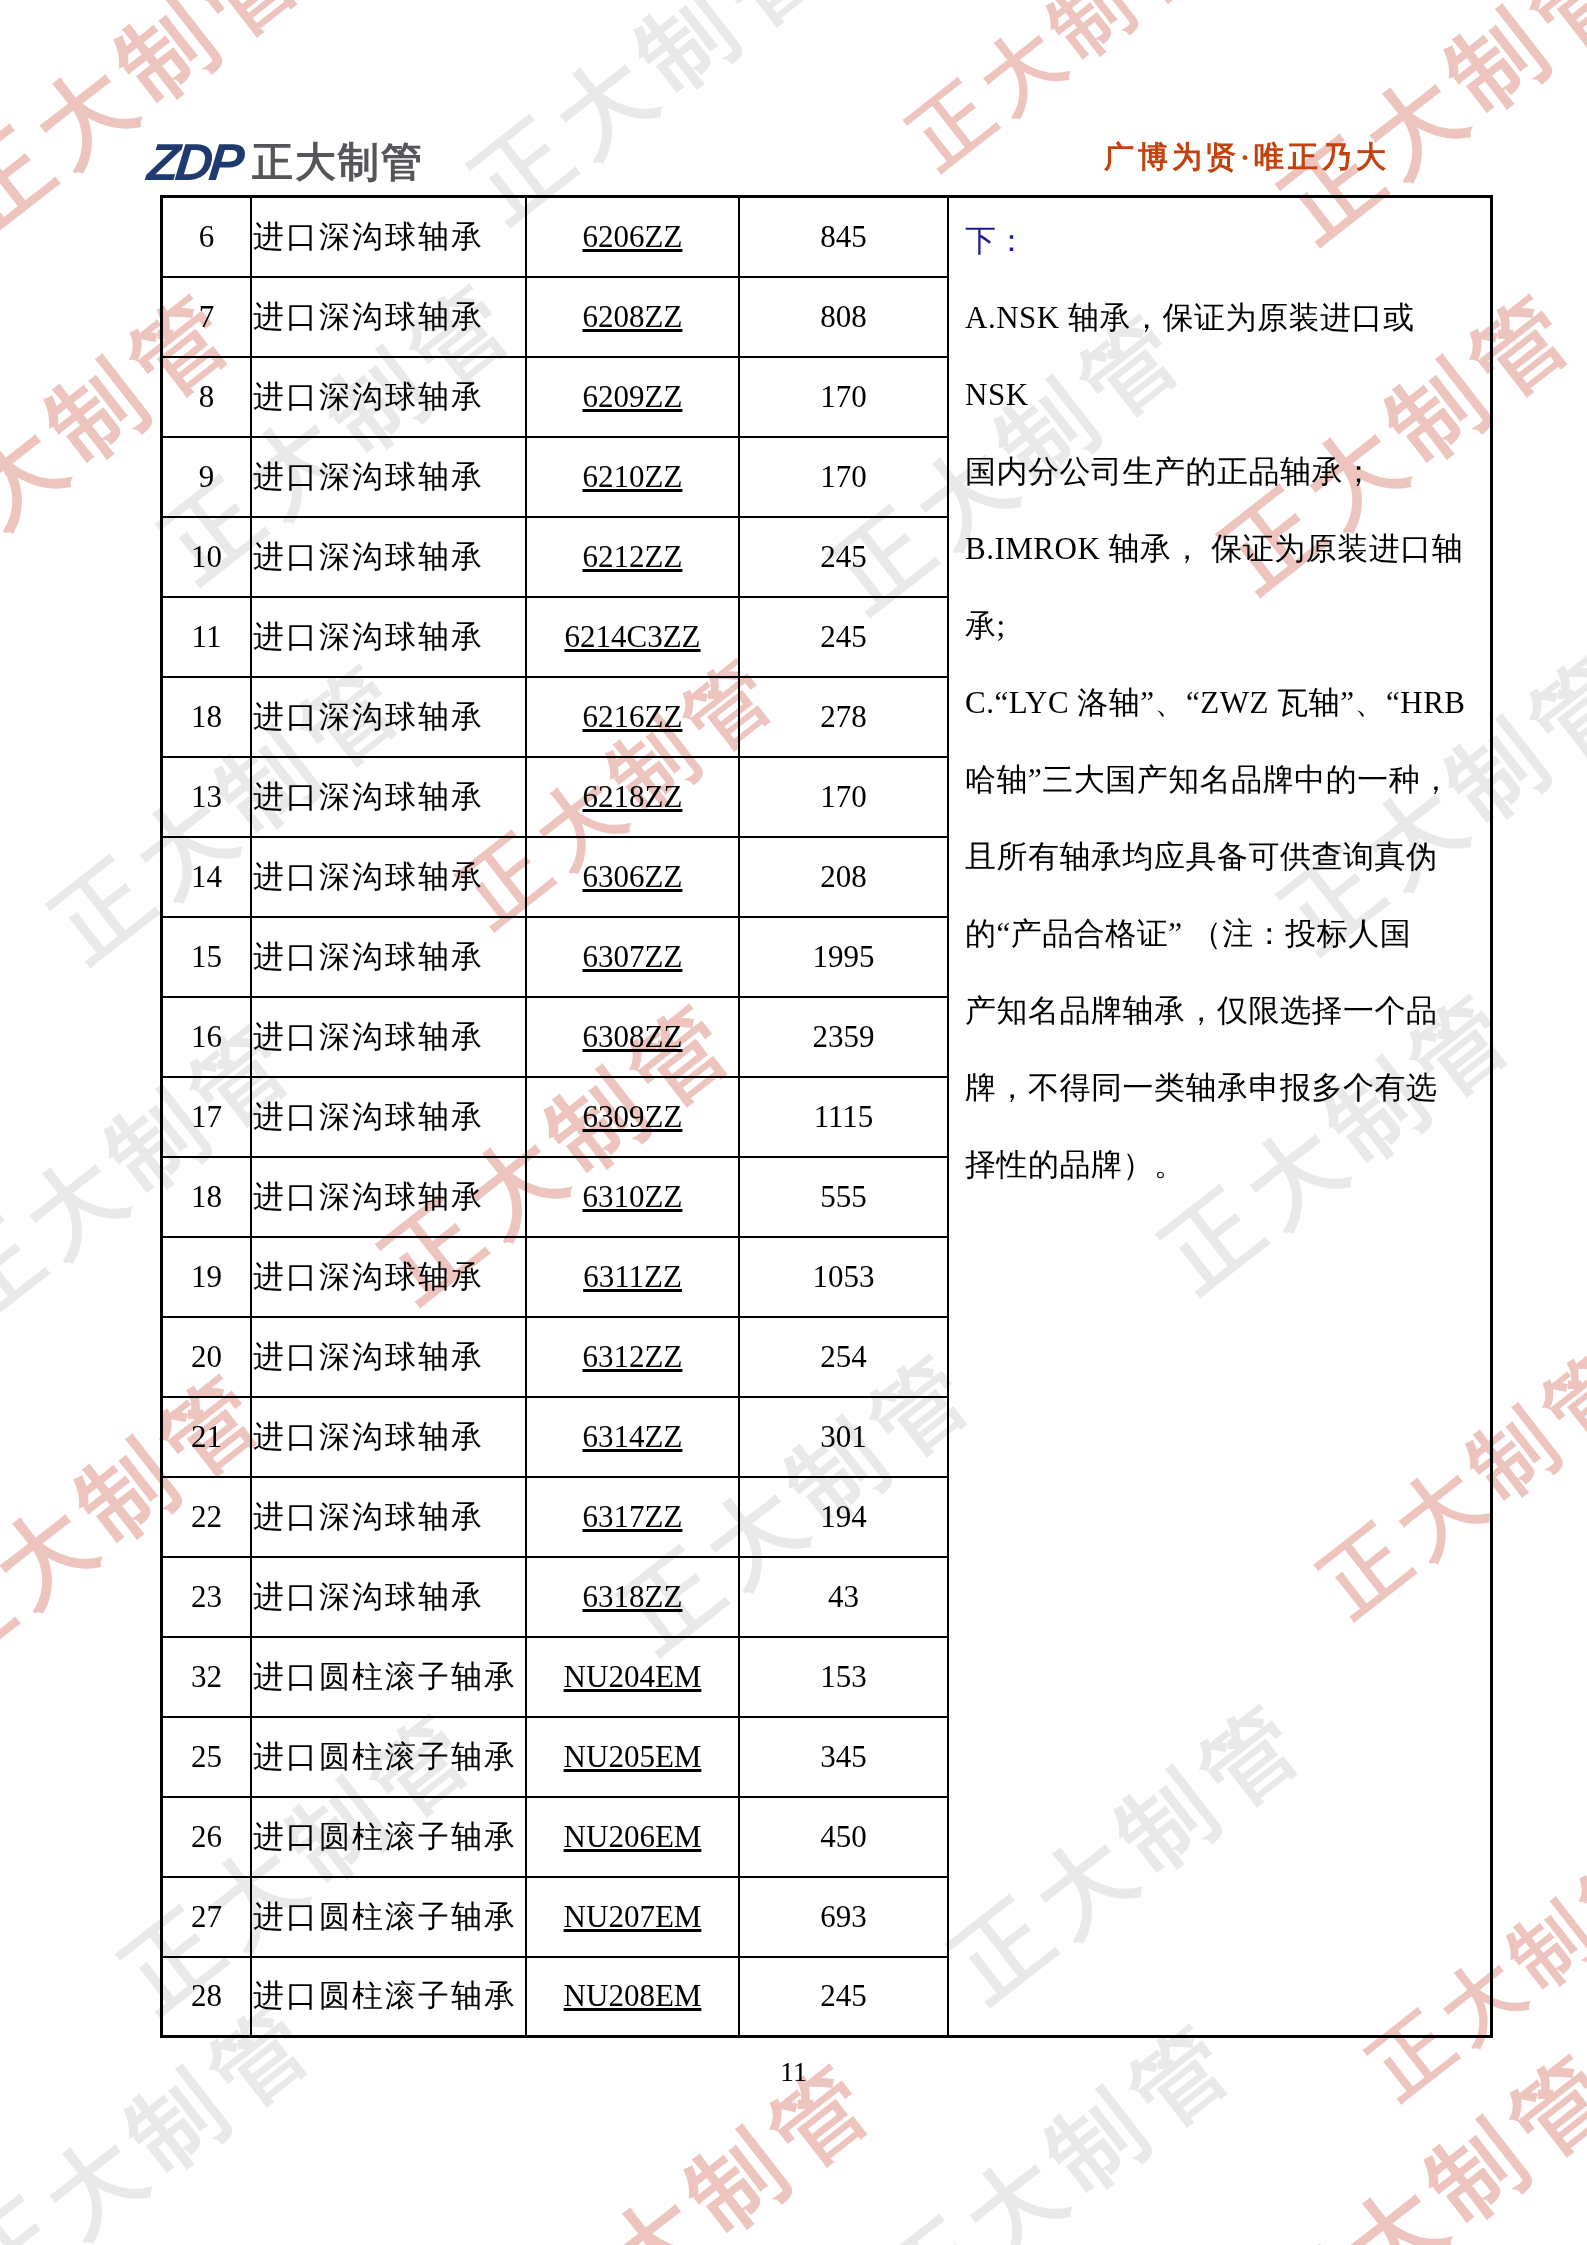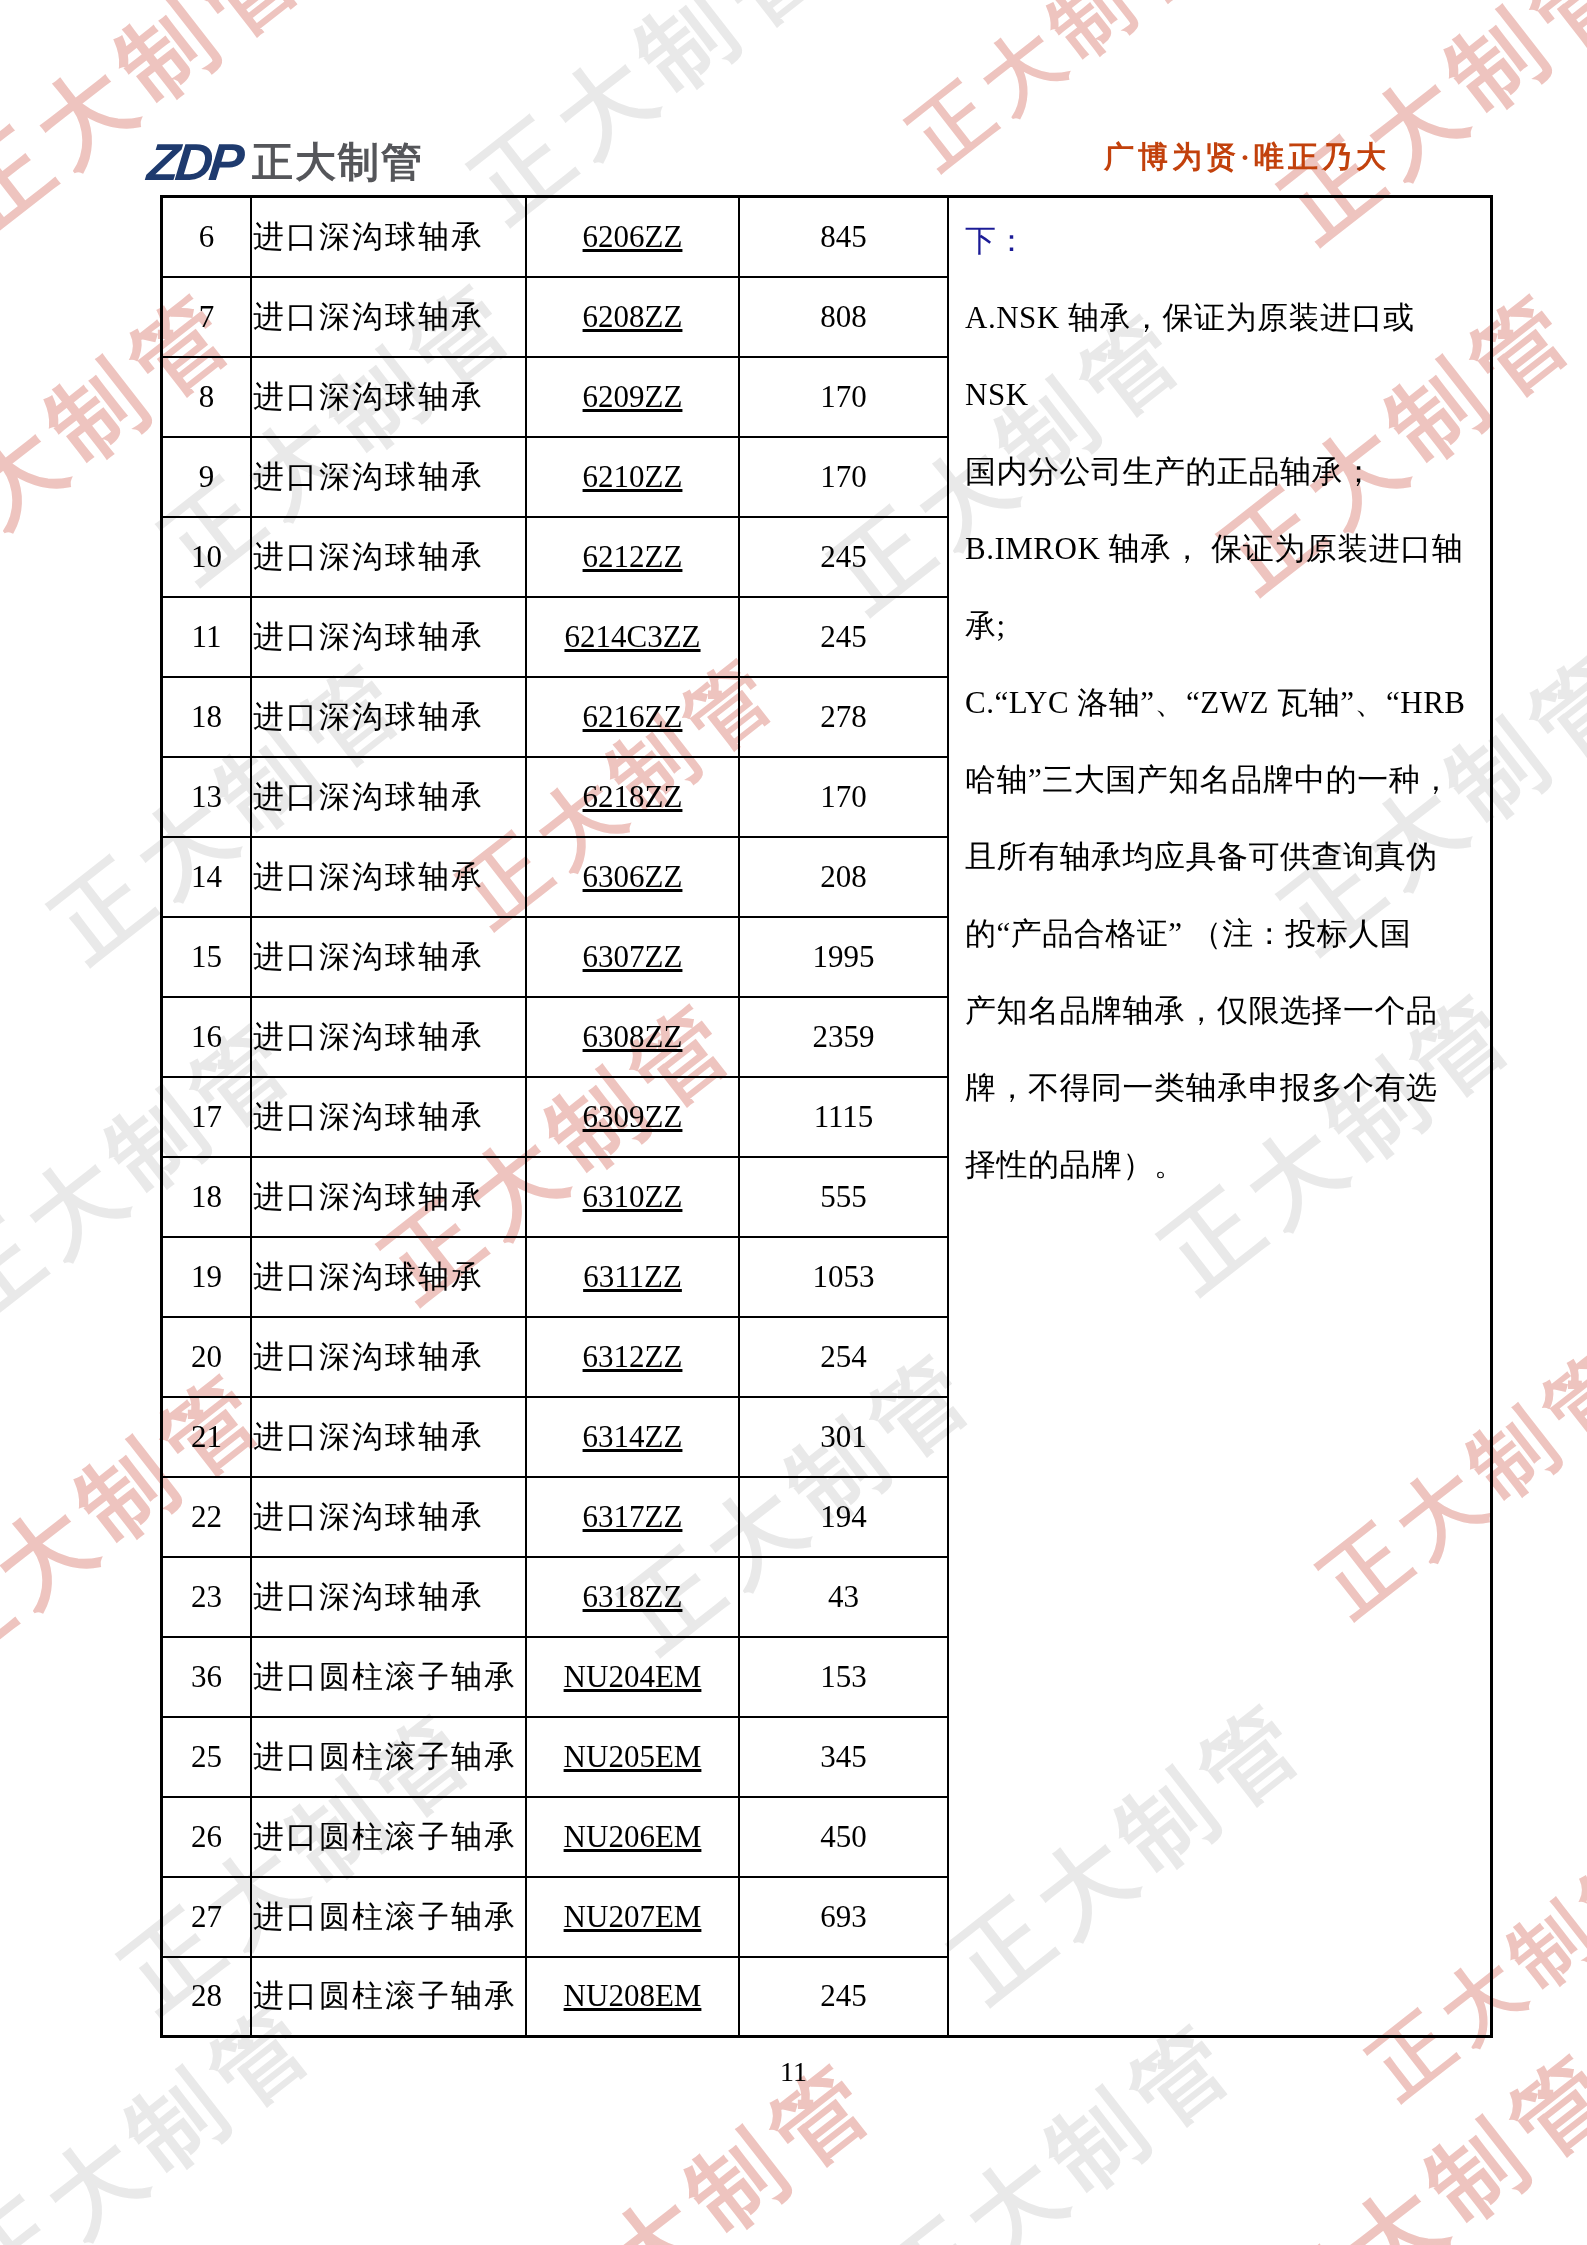--- a/index.html
+++ b/index.html
@@ -209,21 +209,21 @@
           <td class="c-model">6317ZZ</td>
           <td class="c-qty">194</td>
         </tr>
         <tr>
           <td class="c-no">23</td>
           <td class="c-name">进口深沟球轴承</td>
           <td class="c-model">6318ZZ</td>
           <td class="c-qty">43</td>
         </tr>
         <tr>
-          <td class="c-no">36</td>
+          <td class="c-no">32</td>
           <td class="c-name">进口圆柱滚子轴承</td>
           <td class="c-model">NU204EM</td>
           <td class="c-qty">153</td>
         </tr>
         <tr>
           <td class="c-no">25</td>
           <td class="c-name">进口圆柱滚子轴承</td>
           <td class="c-model">NU205EM</td>
           <td class="c-qty">345</td>
         </tr>

